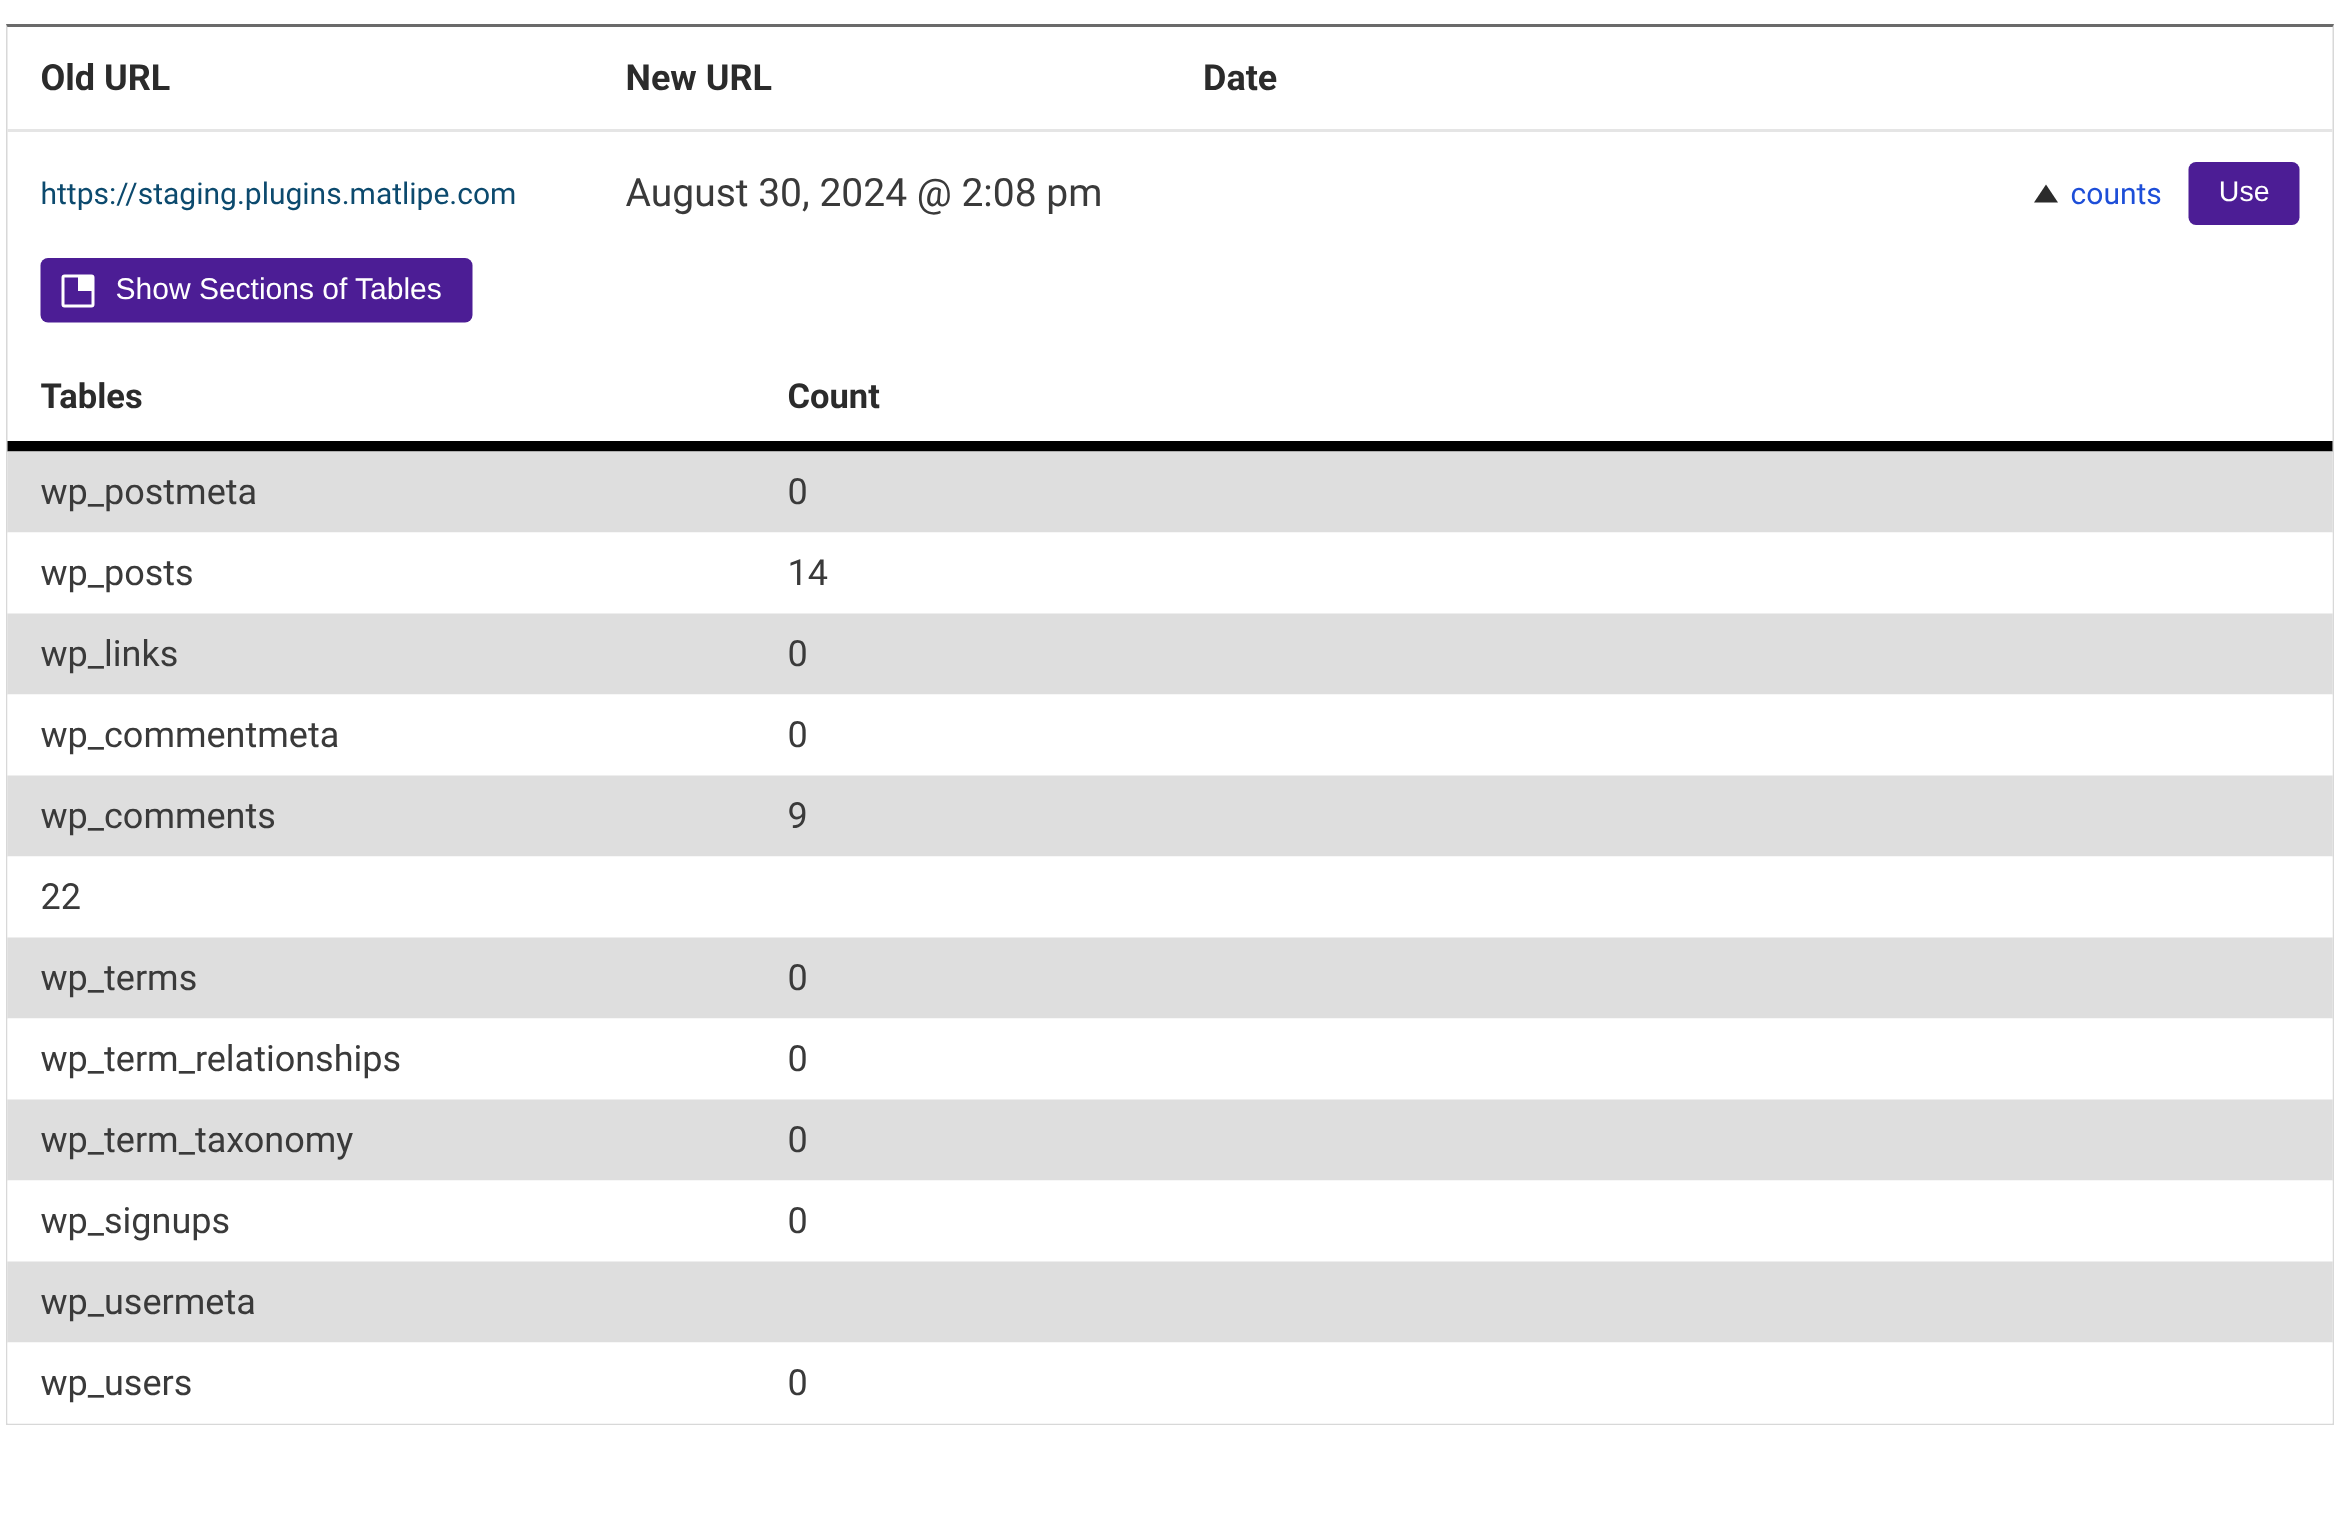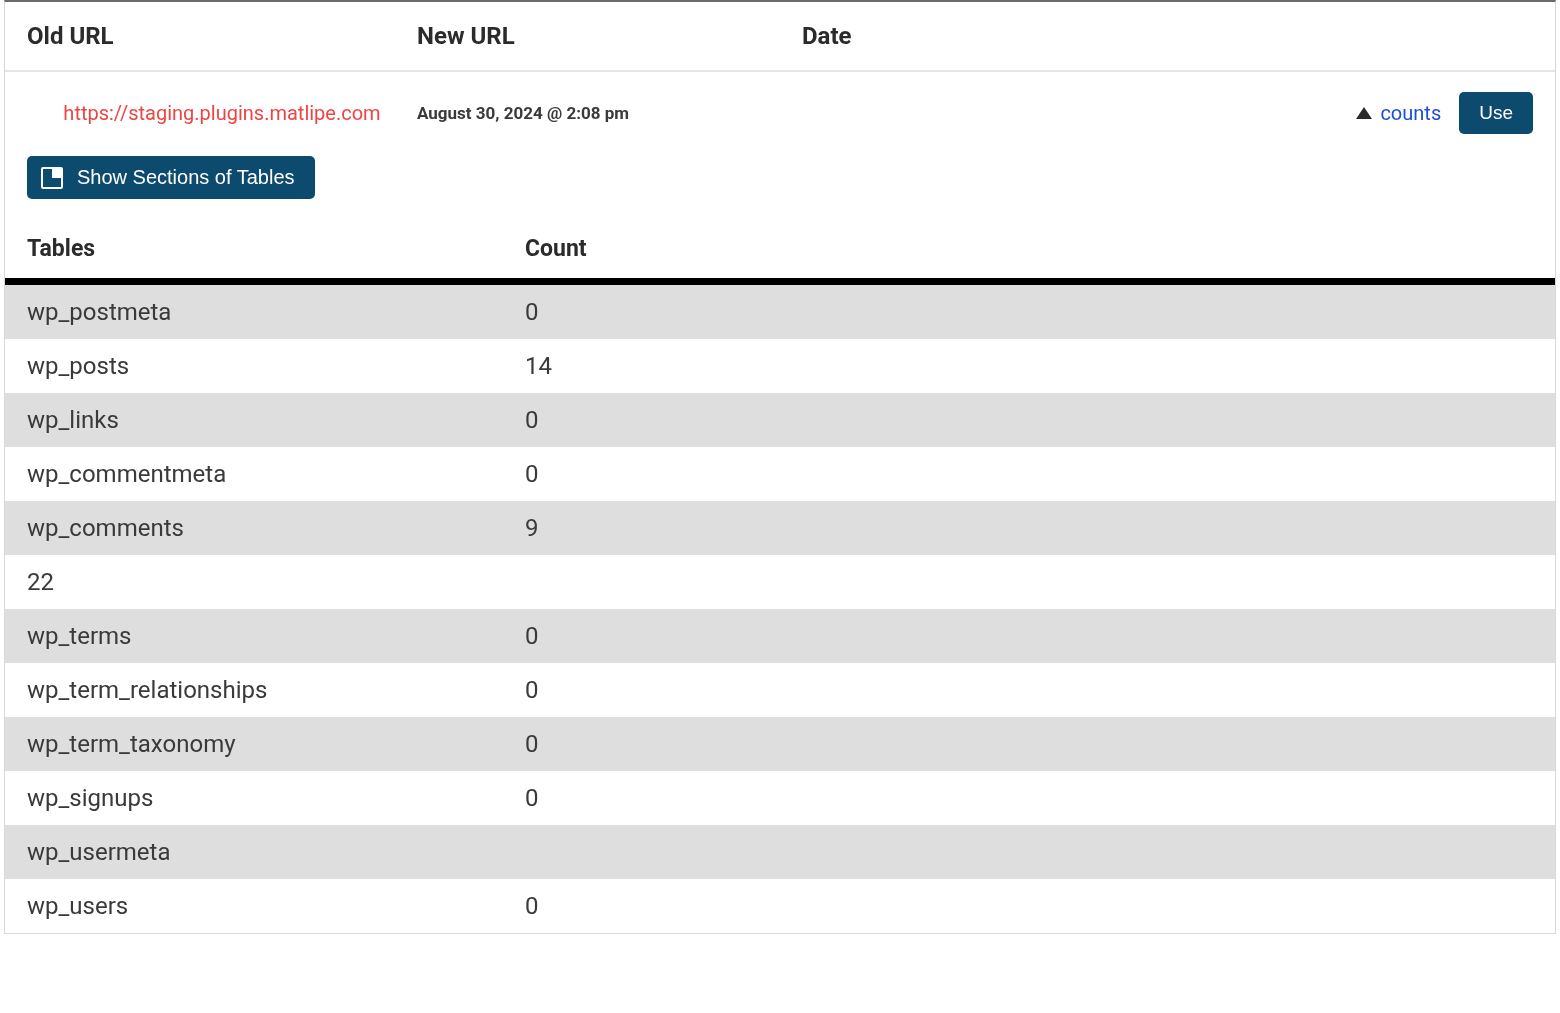--- a/index.html
+++ b/index.html
@@ -10,44 +10,44 @@
     body {
       font-family: -apple-system, BlinkMacSystemFont, "Segoe UI", Roboto, Arial, sans-serif;
       font-size: 20px;
       color: #2c2c2c;
       background: #ffffff;
       padding: 0;
     }
     .container {
       border: 1px solid #d8d8d8;
       border-top: 2px solid #6a6a6a;
-      margin: 0 4px;
+      margin: 16px 4px;
     }
     .header-row {
       display: flex;
       padding: 20px 22px 20px 22px;
       border-bottom: 2px solid #e5e5e5;
     }
     .header-col {
       font-weight: 700;
       font-size: 24px;
       color: #2b2b2b;
     }
     .col-old { width: 390px; }
     .col-new { width: 385px; }
     .col-date { flex: 1; }
 
     .info-row {
       display: flex;
       align-items: center;
       padding: 20px 22px 12px 22px;
     }
-    .info-old { width: 390px; color: #ef4444; text-align: center; }
+    .info-old { width: 390px; color: #0c4a6e; }
     .info-new { width: 385px; color: #3a3a3a; }
-    .info-date { flex: 1; color: #3a3a3a; font-size: 17px; font-weight: bold; }
+    .info-date { flex: 1; color: #3a3a3a; font-size: 26px; }
     .info-actions {
       display: flex;
       align-items: center;
       gap: 18px;
     }
     .counts-toggle {
       display: inline-flex;
       align-items: center;
       gap: 8px;
       color: #1d4ed8;
@@ -56,21 +56,21 @@
     }
     .triangle-up {
       width: 0;
       height: 0;
       border-left: 8px solid transparent;
       border-right: 8px solid transparent;
       border-bottom: 12px solid #2b2b2b;
       display: inline-block;
     }
     .btn {
-      background: #0c4a6e;
+      background: #4c1d95;
       color: #ffffff;
       border: none;
       border-radius: 5px;
       padding: 10px 20px;
       font-size: 19px;
       cursor: pointer;
     }
     .btn-sections {
       display: inline-flex;
       align-items: center;

